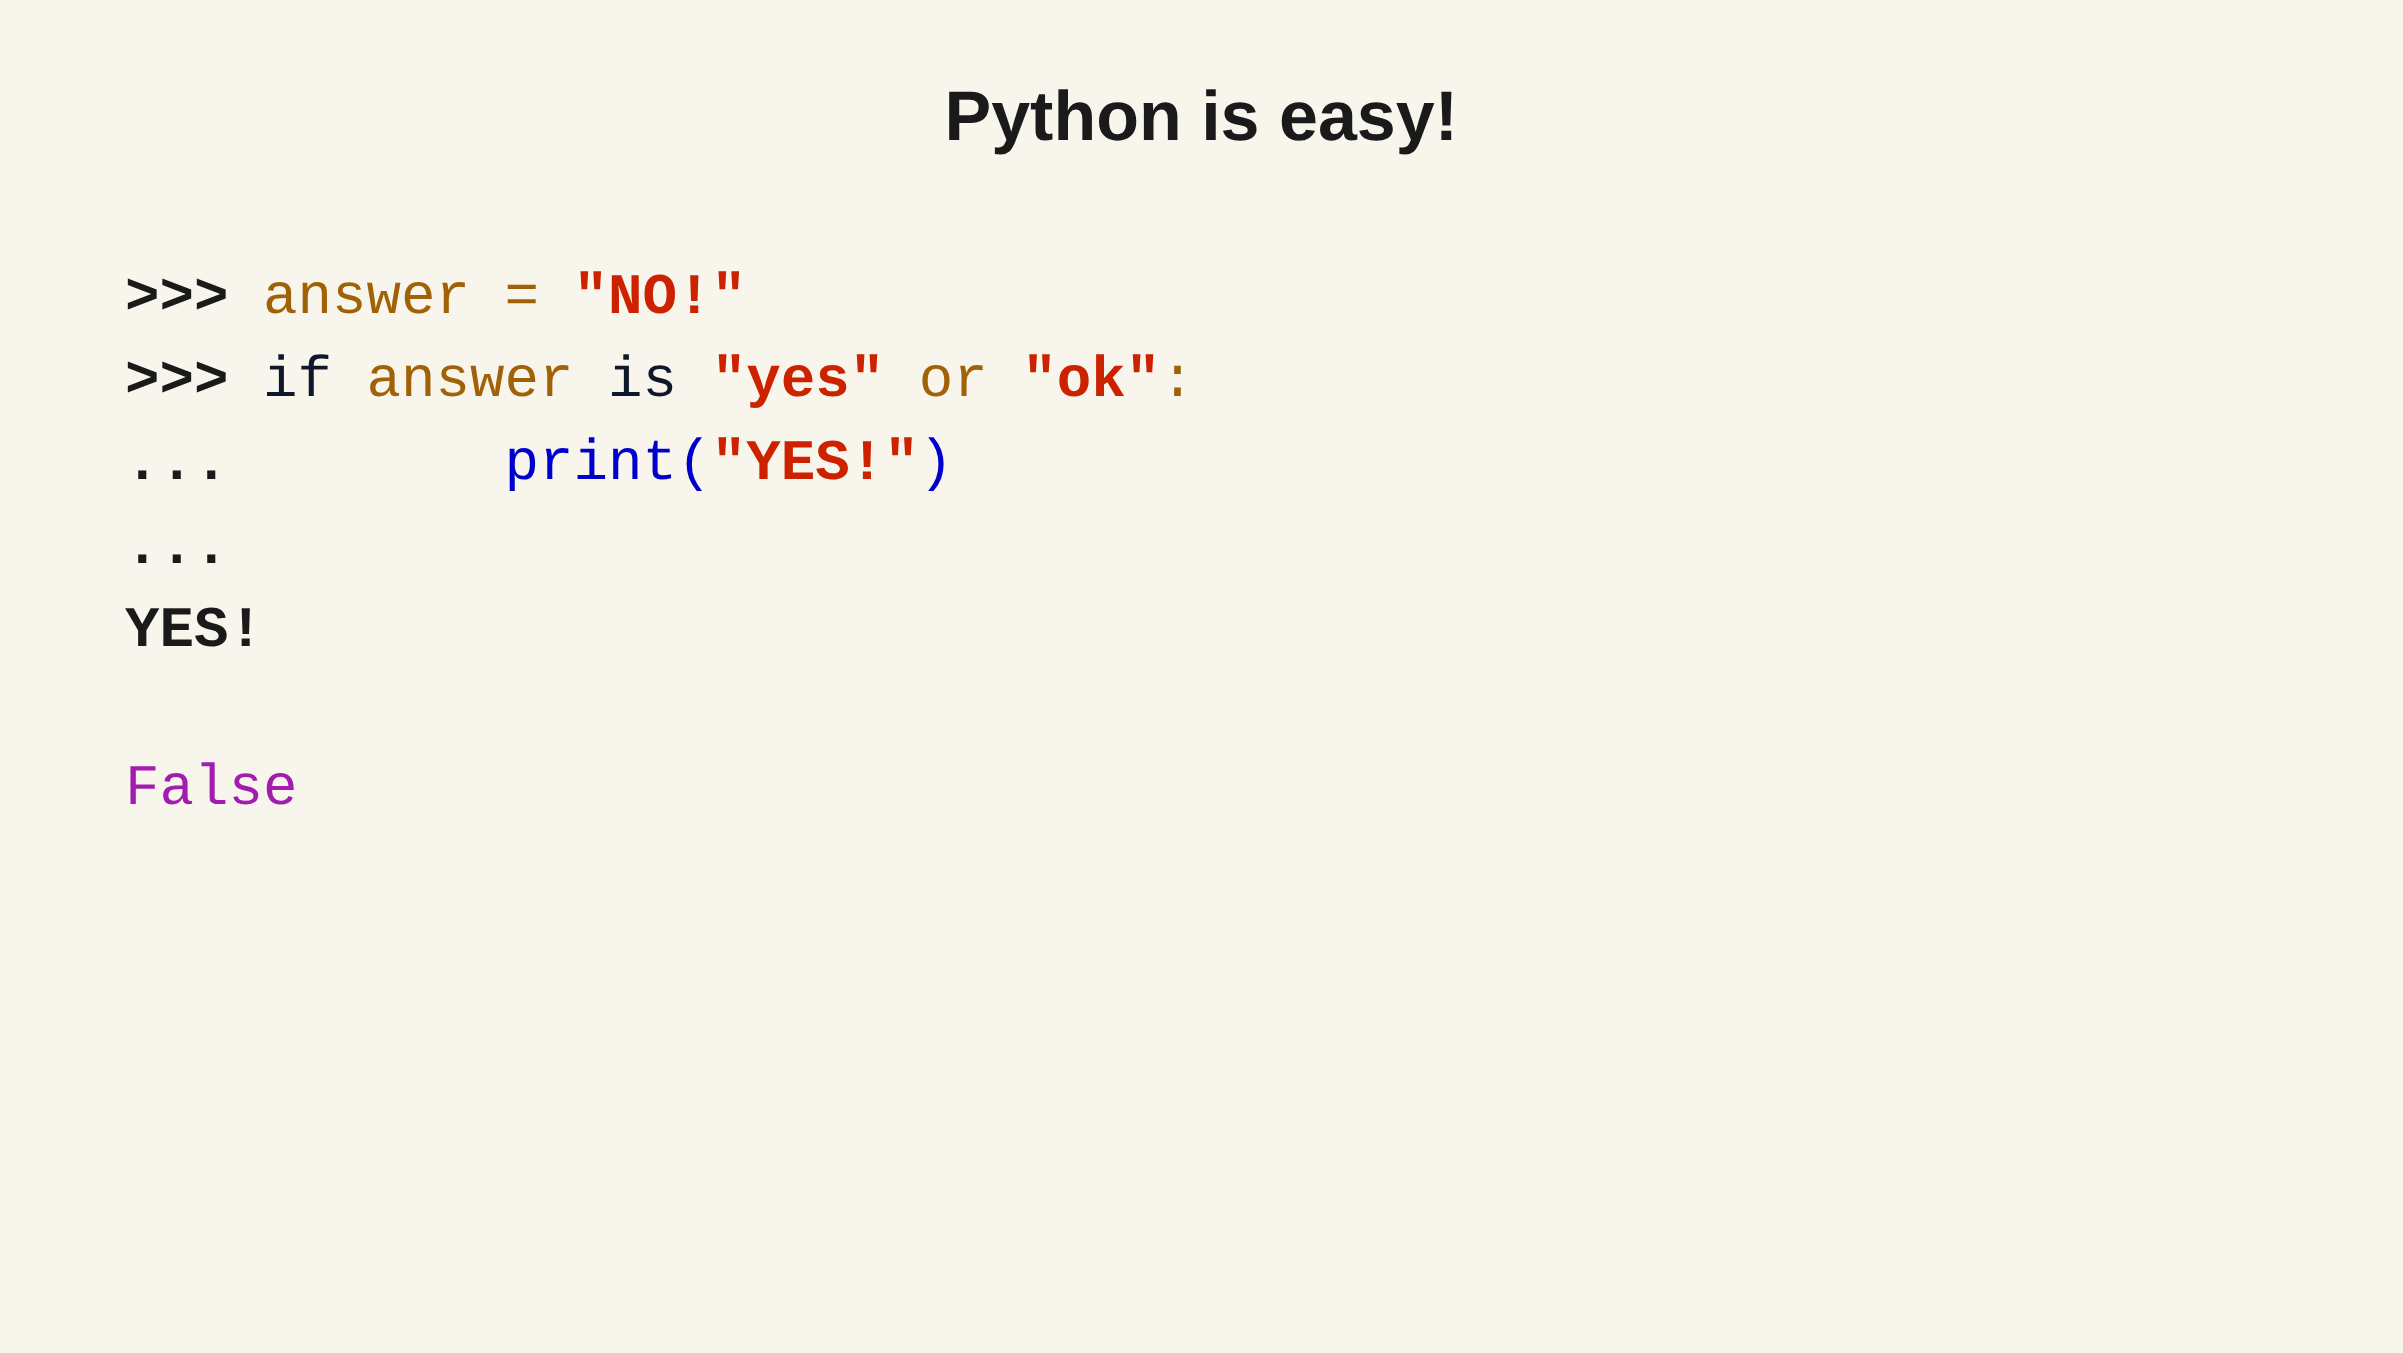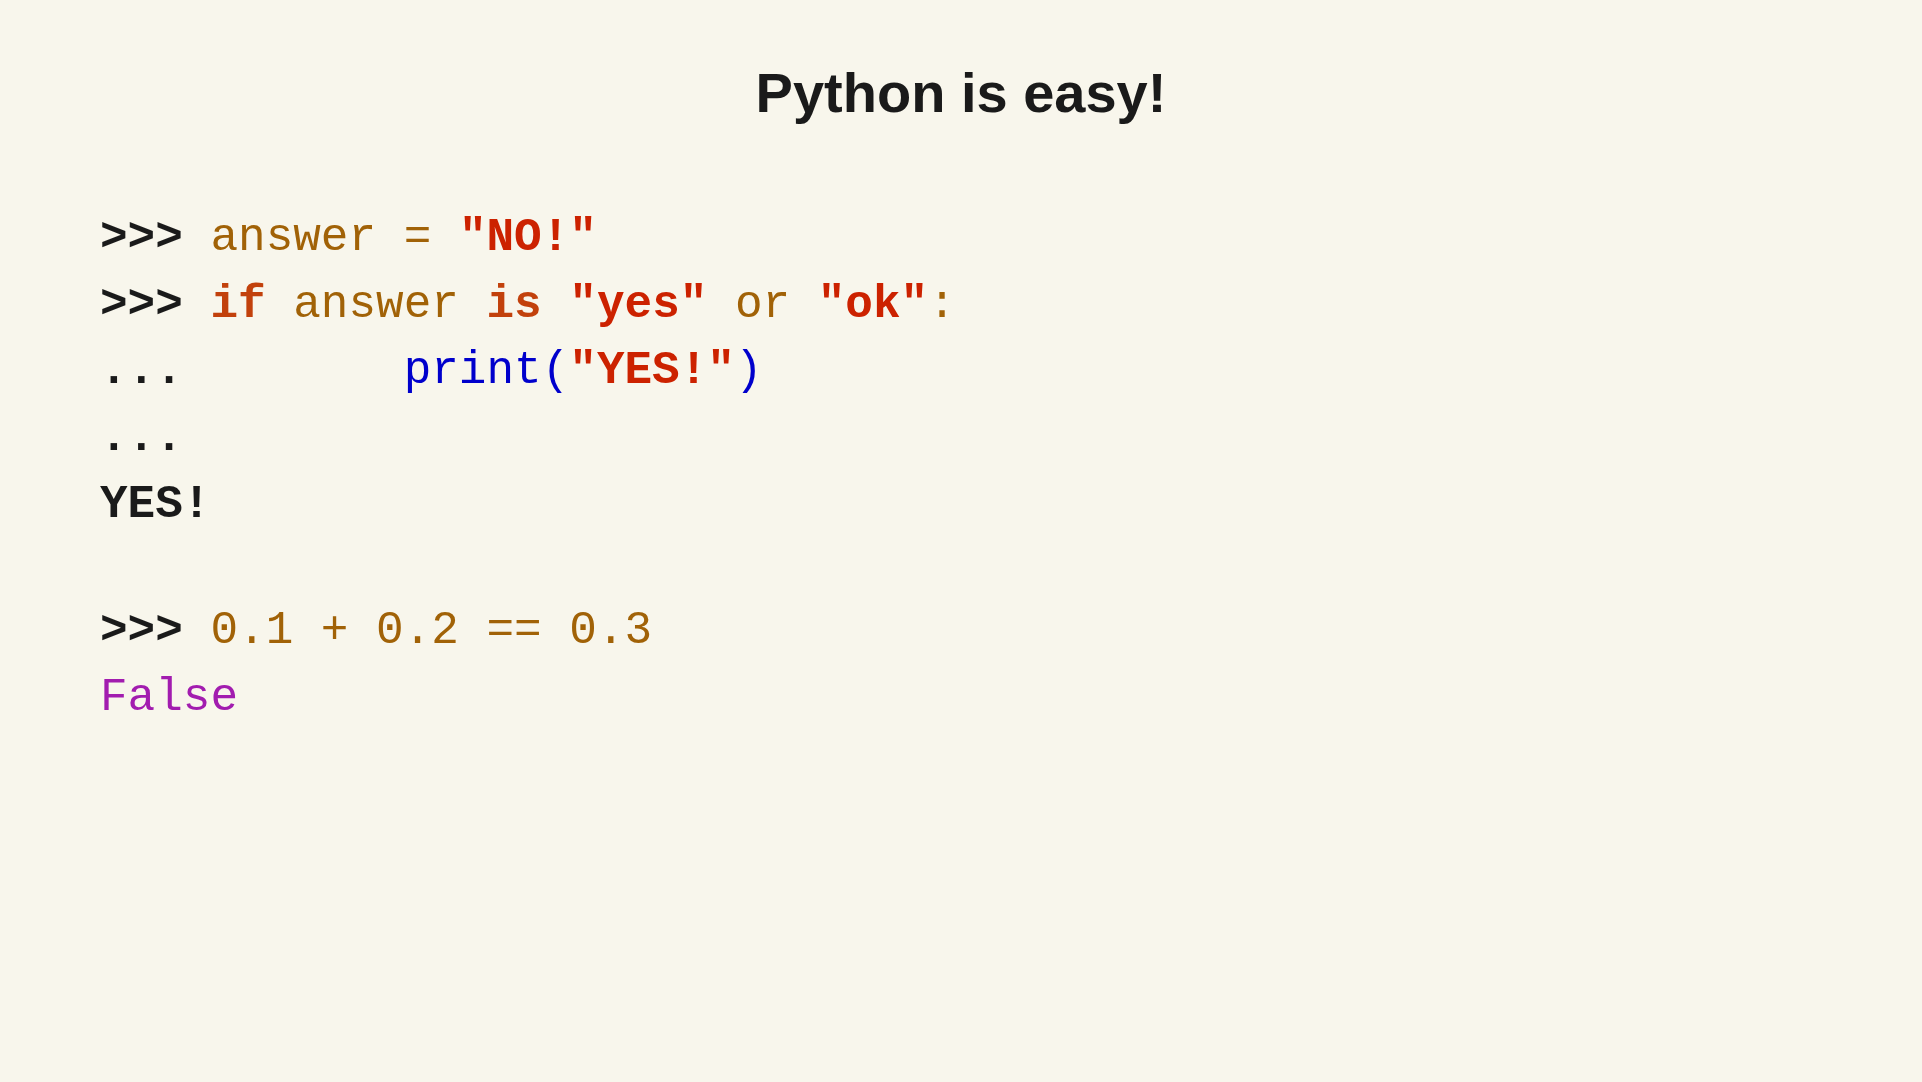--- a/index.html
+++ b/index.html
@@ -40,22 +40,22 @@
       line-height: 1.45;
       margin-bottom: 60px;
     }
 
     .prompt {
       color: #1a1a1a;
       font-weight: bold;
     }
 
     .keyword {
-      color: #c2410c;
-      font-weight: bold;
+      color: #0f172a;
+      font-weight: normal;
     }
 
     .string-red {
       color: #cc2200;
       font-weight: bold;
     }
 
     .string-blue {
       color: #0000cc;
       font-weight: normal;
@@ -95,17 +95,16 @@
 
     <span class="code-line"><span class="prompt">... </span><span class="operator">       </span><span class="string-blue">print(</span><span class="string-red">"YES!"</span><span class="string-blue">)</span></span>
 
     <span class="code-line"><span class="prompt">... </span></span>
 
     <span class="code-line"><span class="output">YES!</span></span>
   </div>
 
   <div class="code-block">
 
-    <span class="code-line"><span class="prompt">&gt;&gt;&gt; </span><span class="operator">0.1 + 0.2 == 0.3</span></span>
 
     <span class="code-line"><span class="output-blue">False</span></span>
   </div>
 </div>
 
 </body></html>

